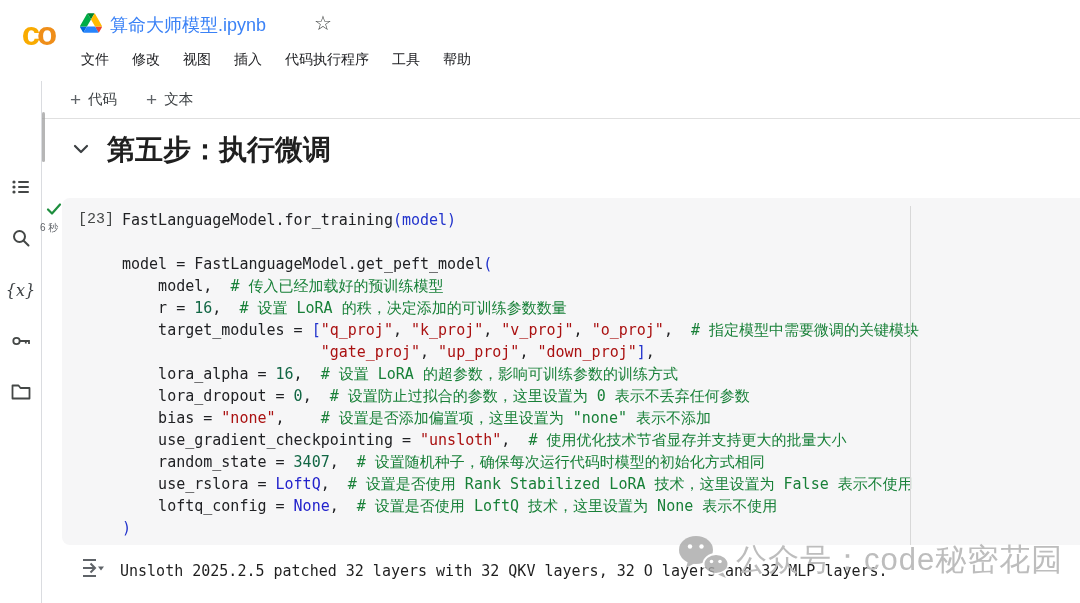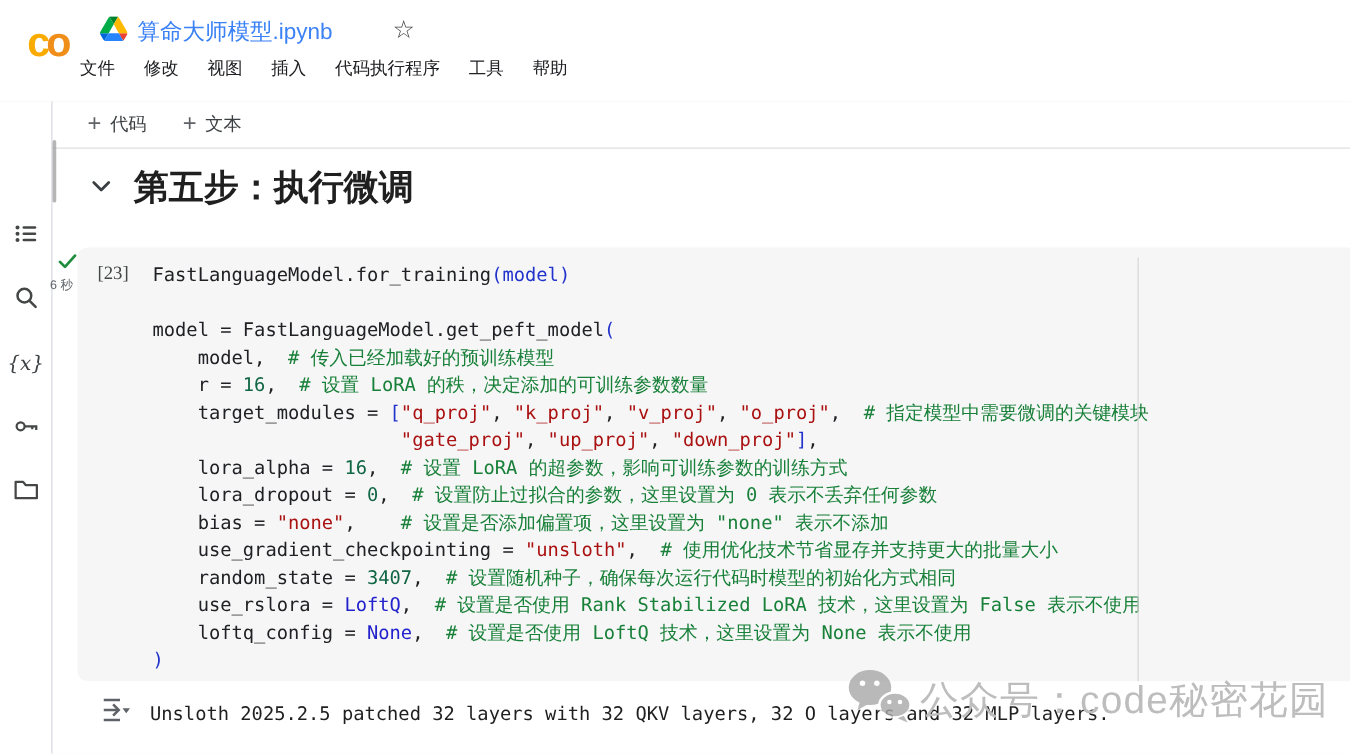--- a/index.html
+++ b/index.html
@@ -10,21 +10,21 @@
   .abs{position:absolute;}
 
   
   .header{left:0;top:0;width:1080px;height:81px;background:#fff;border-bottom:1px solid #e5e5e5;}
   .colab-logo{left:12px;top:12px;width:52px;height:44px;font-weight:900;font-size:33px;
     letter-spacing:-3px;color:#f9ab00;line-height:44px;text-align:center;cursor:pointer;}
   .colab-logo .o2{color:#ef8e19;}
   .drive-icon{left:80px;top:13px;width:22px;height:20px;cursor:pointer;}
   .nb-title{left:110px;top:13px;font-size:18px;color:#3b82f6;white-space:nowrap;cursor:text;}
   .star{left:314px;top:11px;font-size:20px;color:#444746;cursor:pointer;}
-  .menubar{left:64px;top:46px;height:28px;display:flex;}
+  .menubar{left:81px;top:46px;height:28px;display:flex;align-items:center;}
   .menu-item{font-size:14px;color:#202124;margin-right:23px;white-space:nowrap;cursor:pointer;}
 
   
   .toolbar{left:41px;top:81px;width:1039px;height:37px;background:#fff;border-bottom:1px solid #e0e0e0;
     display:flex;align-items:center;}
   .tb-btn{display:flex;align-items:center;margin-left:29px;cursor:pointer;}
   .tb-btn:first-child{margin-left:29px;}
   .tb-plus{font-size:19px;color:#5f6368;margin-right:7px;font-weight:400;line-height:1;}
   .tb-label{font-size:14.5px;color:#3c4043;}
 
@@ -35,21 +35,21 @@
   .scroll-thumb{left:42px;top:112px;width:3px;height:50px;background:#9e9e9e;border-radius:2px;opacity:.75;cursor:grab;}
 
   
   .sec-chevron{left:71px;top:141px;width:20px;height:16px;cursor:pointer;}
   .sec-heading{left:107px;top:131px;font-size:28px;font-weight:700;color:#1f1f1f;white-space:nowrap;}
 
   
   .cell{left:62px;top:198px;width:1018px;height:347px;background:#f6f6f7;border-radius:8px 0 0 8px;}
   .check-ic{left:46px;top:202px;width:16px;height:14px;}
   .duration{left:40px;top:221px;width:30px;font-size:10px;color:#5f6368;white-space:nowrap;}
-  .exec-count{left:78px;top:211px;font-family:Liberation Serif, serif;font-size:15px;color:#444746;}
+  .exec-count{left:78px;top:211px;font-family:Liberation Mono, monospace;font-size:15px;color:#444746;}
   .code-block{left:122px;top:209px;font-family:"DejaVu Sans Mono",monospace;font-size:15px;cursor:text;}
   .code-line{height:22px;line-height:22px;white-space:pre;}
   .tk-p{color:#202124;}
   .tk-c{color:#188038;}
   .tk-s{color:#aa1111;}
   .tk-n{color:#116644;}
   .tk-a{color:#2222cc;}
   .tk-b{color:#2233cc;text-align:right;}
   .ruler{left:910px;top:206px;width:1px;height:339px;background:#d8d8d8;}
 

